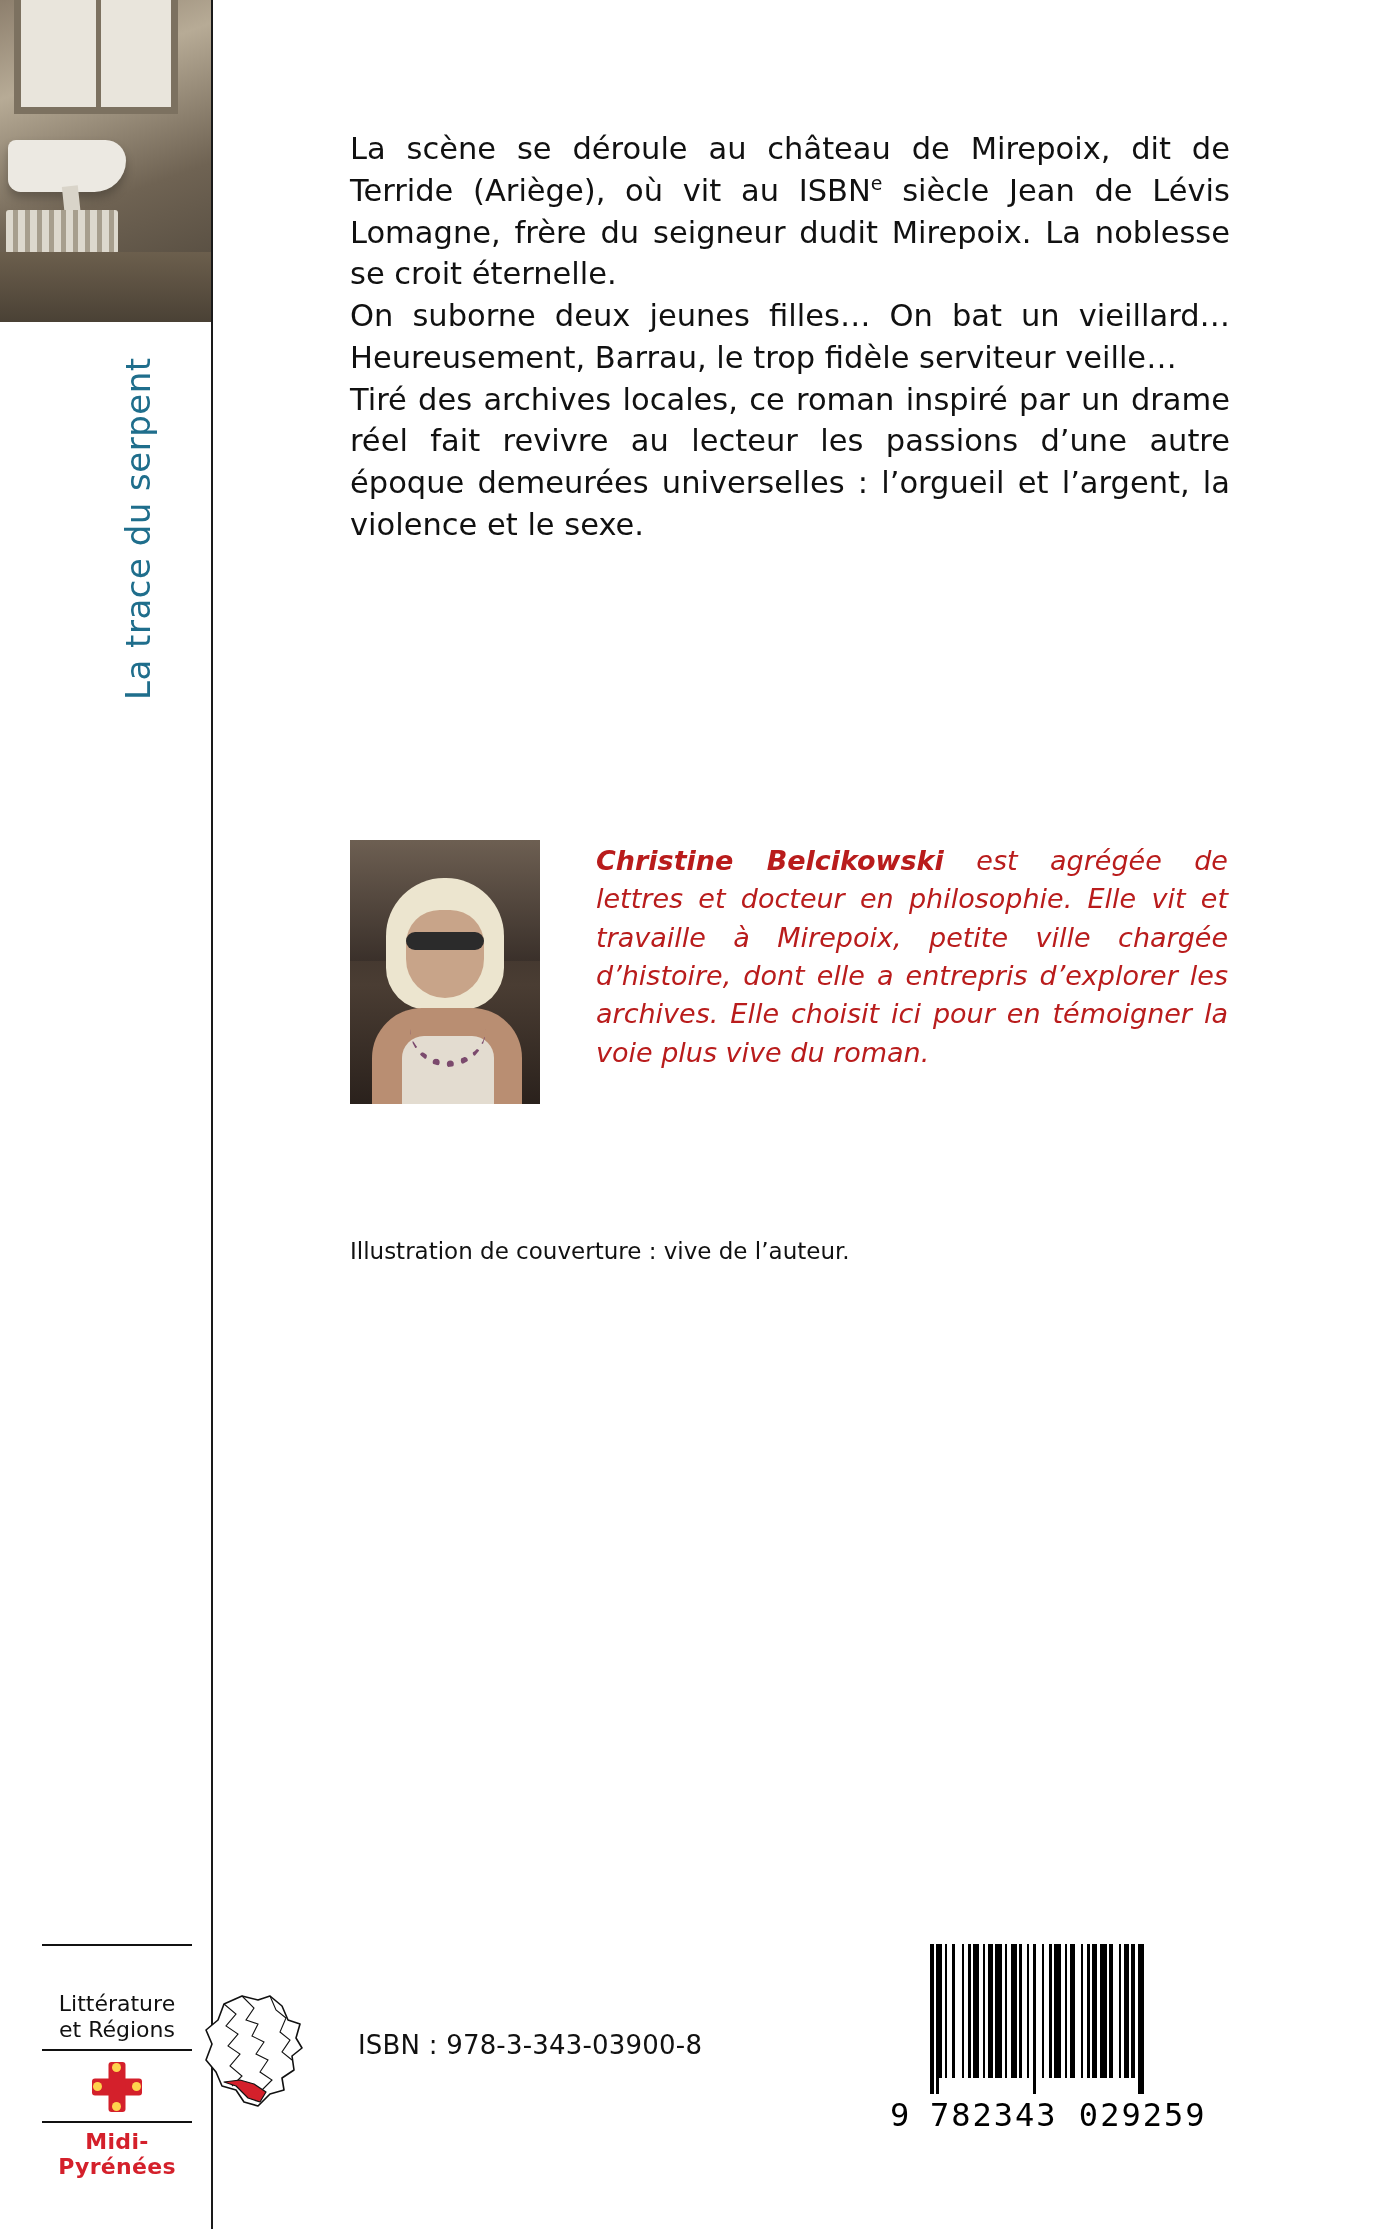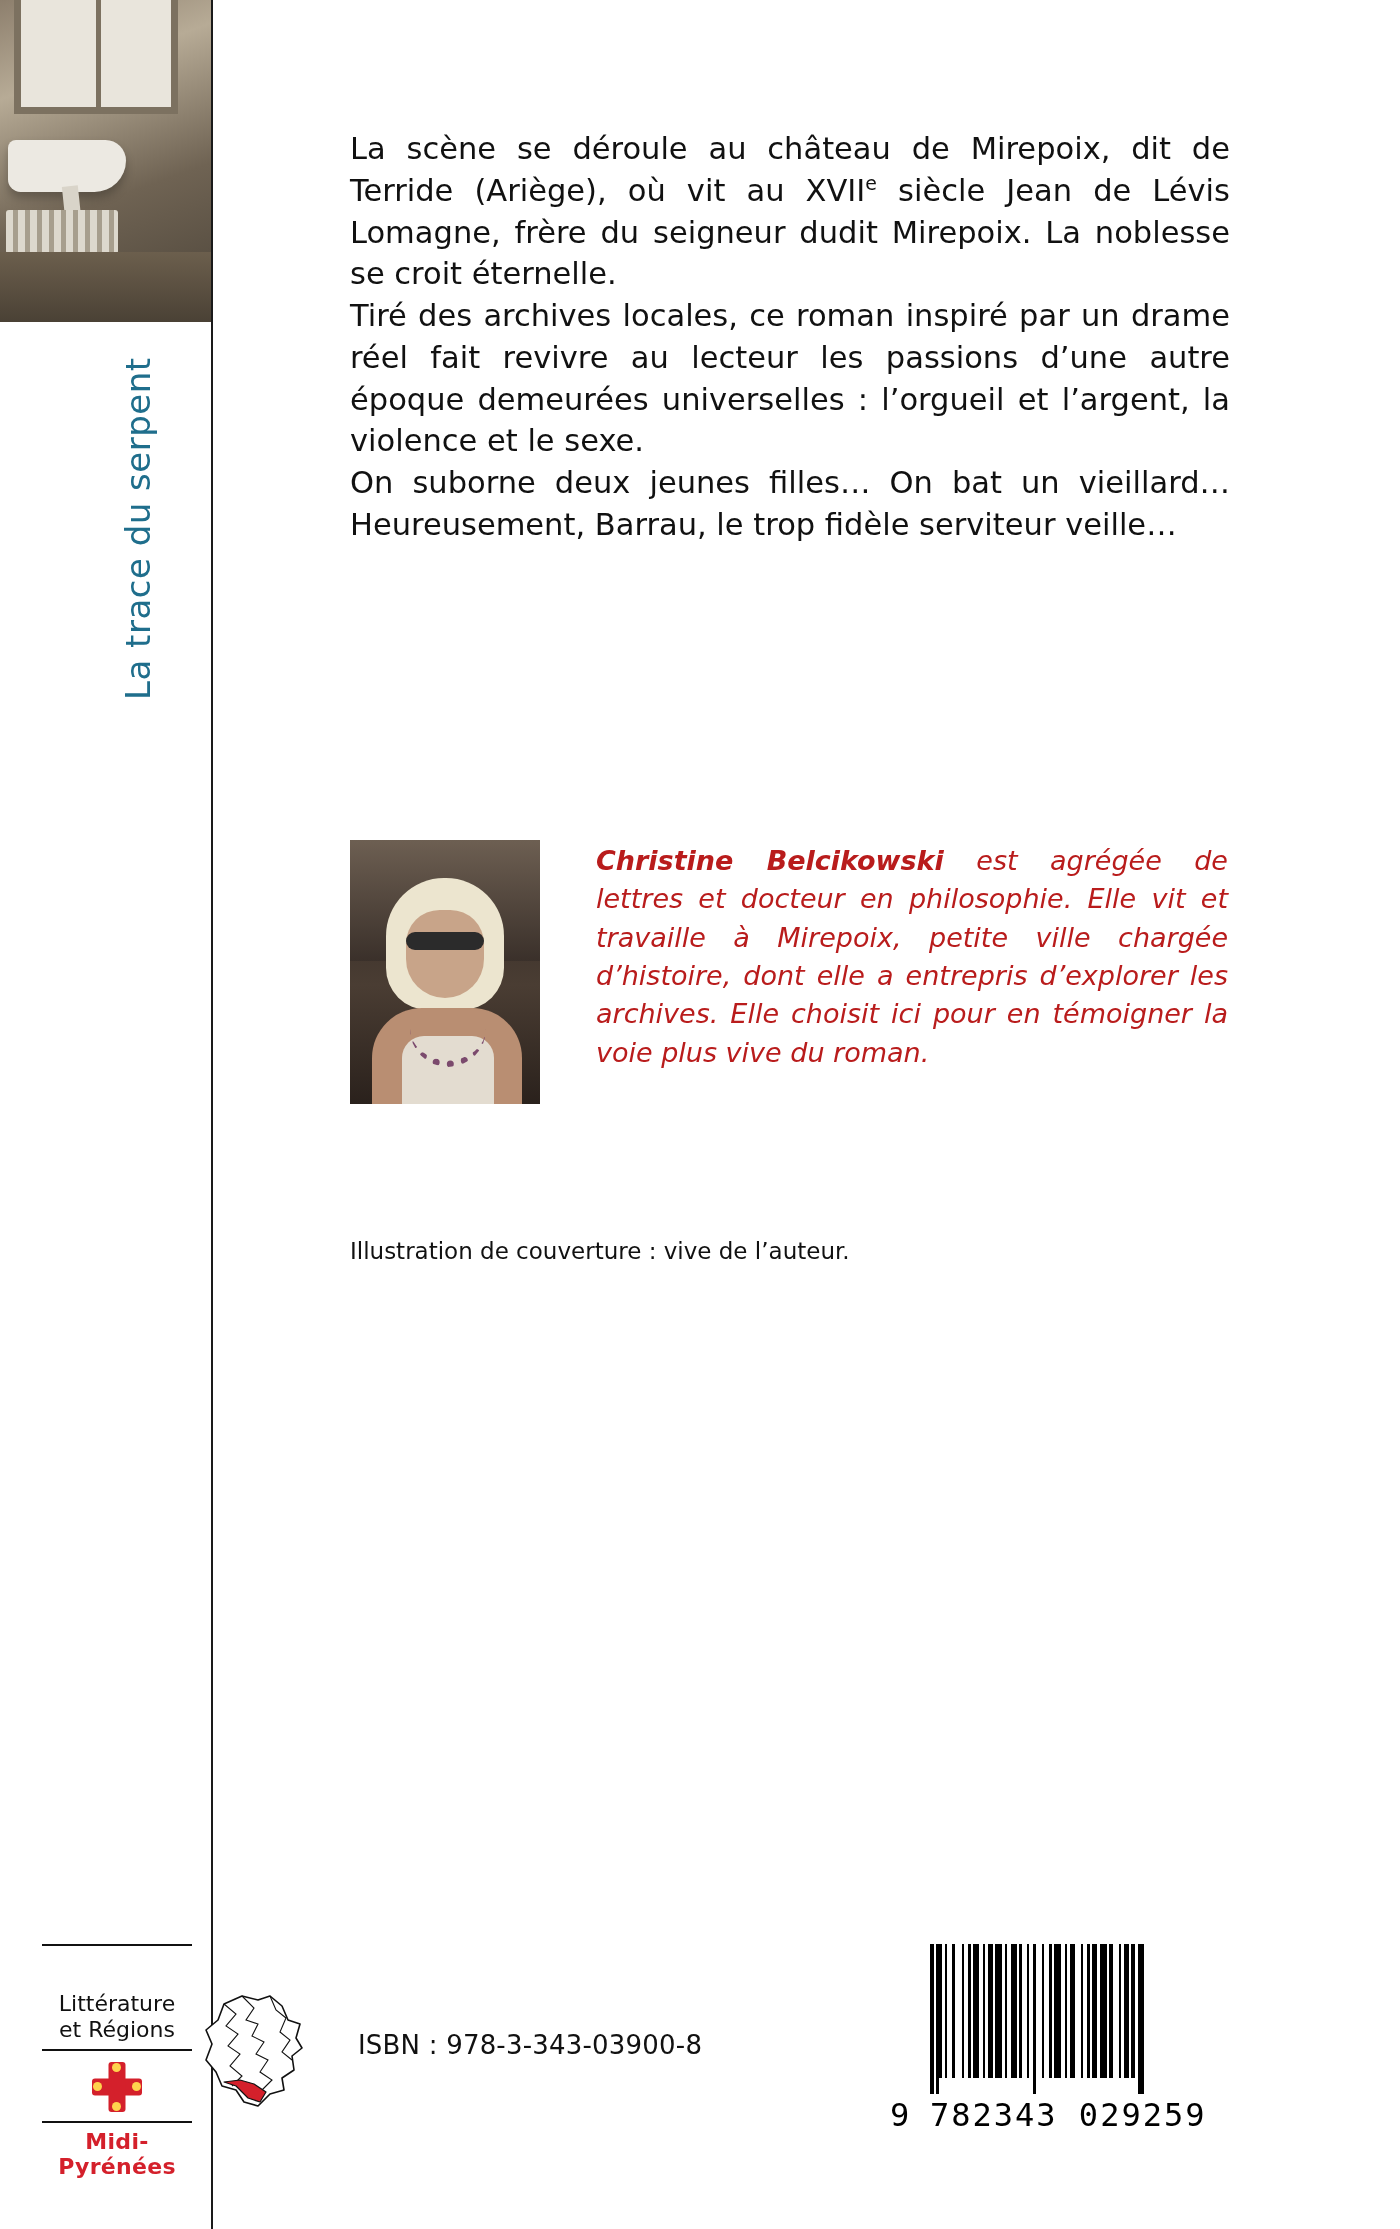--- a/index.html
+++ b/index.html
@@ -369,23 +369,23 @@
       <div class="tub"></div>
       <div class="leg"></div>
       <div class="radiator"></div>
       <div class="floor"></div>
     </div>
     <div class="spine-title">La trace du serpent</div>
   </div>
   <div class="spine-rule"></div>
 
   <div class="blurb">
-    <p><span>La scène se déroule au château de Mirepoix, dit de Terride (Ariège), où vit au XVII</span><sup>e</sup><span> siècle Jean de Lévis Lomagne, frère du seigneur dudit Mirepoix. La noblesse se croit éternelle.</span></p>
+    <p><span>La scène se déroule au château de Mirepoix, dit de Terride (Ariège), où vit au ISBN</span><sup>e</sup><span> siècle Jean de Lévis Lomagne, frère du seigneur dudit Mirepoix. La noblesse se croit éternelle.</span></p>
+    <p>On suborne deux jeunes filles… On bat un vieillard… Heureusement, Barrau, le trop fidèle serviteur veille…</p>
     <p>Tiré des archives locales, ce roman inspiré par un drame réel fait revivre au lecteur les passions d’une autre époque demeurées universelles : l’orgueil et l’argent, la violence et le sexe.</p>
-    <p>On suborne deux jeunes filles… On bat un vieillard… Heureusement, Barrau, le trop fidèle serviteur veille…</p>
   </div>
 
   <div class="author-block">
     <div class="author-photo">
       <div class="bg-wall"></div>
       <div class="hair"></div>
       <div class="face"></div>
       <div class="glasses"></div>
       <div class="body"></div>
       <div class="top"></div>

